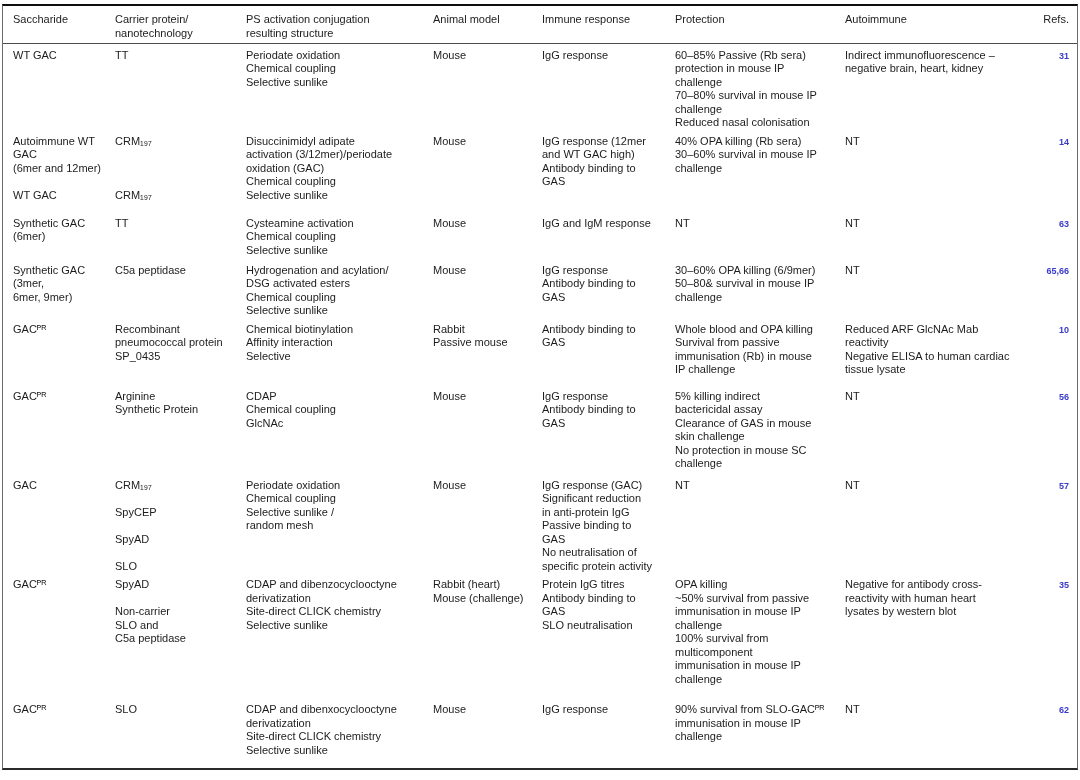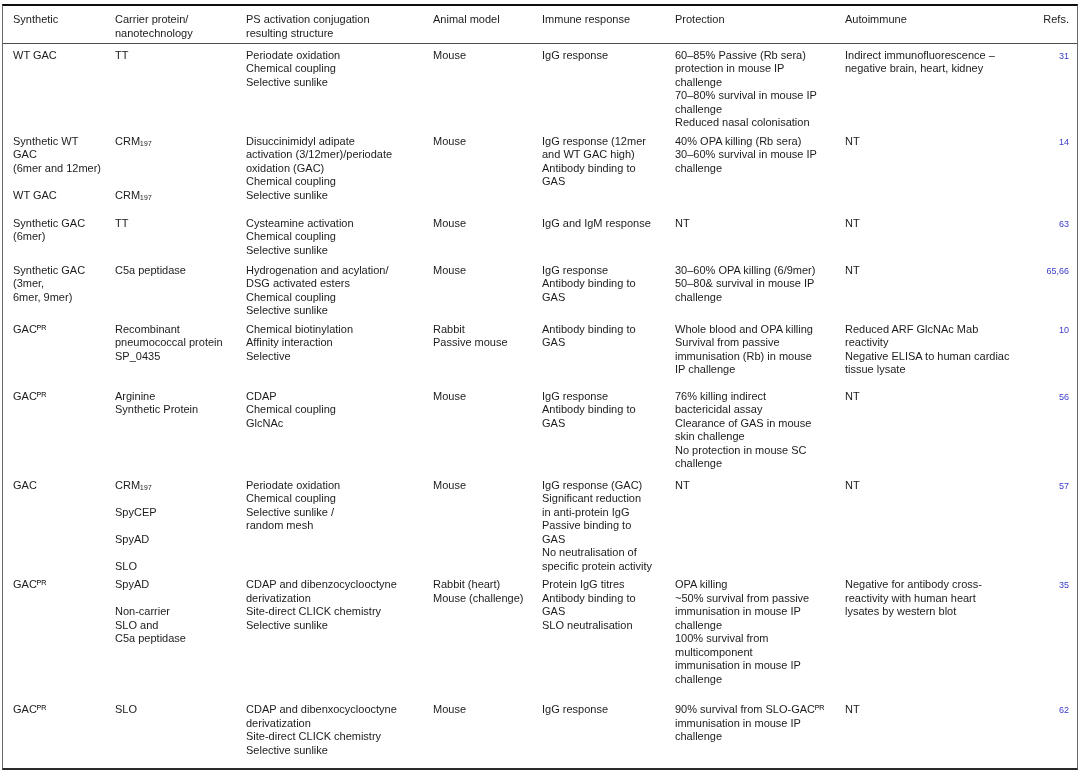--- a/index.html
+++ b/index.html
@@ -36,42 +36,42 @@
   tbody tr:nth-child(4){height:56px;}
   tbody tr:nth-child(5){height:67px;}
   tbody tr:nth-child(6){height:89px;}
   tbody tr:nth-child(7){height:98px;}
   tbody tr:nth-child(8){height:125px;}
   tbody tr:nth-child(9){height:70px;}
   .col-refs{text-align:right;padding-right:8px;margin-top:48px;}
   td.col-refs .ref{
     color:#3a3acb;
     font-size:9px;
-    font-weight:normal;
+    font-weight:bold;
     cursor:pointer;
   }
 </style>
 </head>
 <body>
 
 <div class="table-frame">
   <table>
     <colgroup>
       <col style="width:112px">
         <col style="width:131px">
         <col style="width:187px">
         <col style="width:109px">
       <col style="width:133px">
         <col style="width:170px">
         <col style="width:180px">
         <col style="width:52px">
     </colgroup>
     <thead>
       <tr>
-        <th>Synthetic</th>
+        <th>Saccharide</th>
         <th>Carrier protein/
 nanotechnology</th>
         <th>PS activation conjugation
 resulting structure</th>
         <th>Animal model</th>
         <th>Immune response</th>
         <th>Protection</th>
         <th>Autoimmune</th>
         <th class="col-refs">Refs.</th>
       </tr>
@@ -89,21 +89,21 @@
 protection in mouse IP
 challenge
 70–80% survival in mouse IP
 challenge
 Reduced nasal colonisation</td>
         <td>Indirect immunofluorescence –
 negative brain, heart, kidney</td>
         <td class="col-refs"><span class="ref">31</span></td>
       </tr>
       <tr>
-        <td>Synthetic WT
+        <td>Autoimmune WT
 GAC
 (6mer and 12mer)
 
 WT GAC</td>
         <td>CRM₁₉₇
 
 
 
 CRM₁₉₇</td>
         <td>Disuccinimidyl adipate
@@ -180,21 +180,21 @@
         <td>GACᴾᴿ</td>
         <td>Arginine
 Synthetic Protein</td>
         <td>CDAP
 Chemical coupling
 GlcNAc</td>
         <td>Mouse</td>
         <td>IgG response
 Antibody binding to
 GAS</td>
-        <td>76% killing indirect
+        <td>5% killing indirect
 bactericidal assay
 Clearance of GAS in mouse
 skin challenge
 No protection in mouse SC
 challenge</td>
         <td>NT</td>
         <td class="col-refs"><span class="ref">56</span></td>
       </tr>
       <tr>
         <td>GAC</td>

